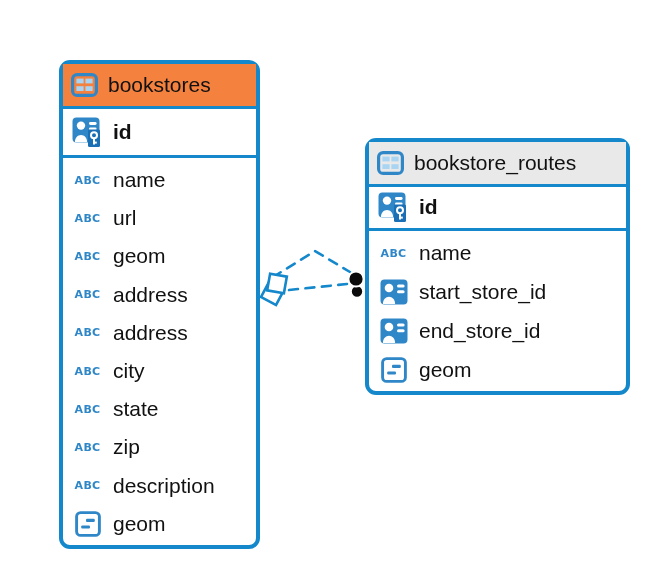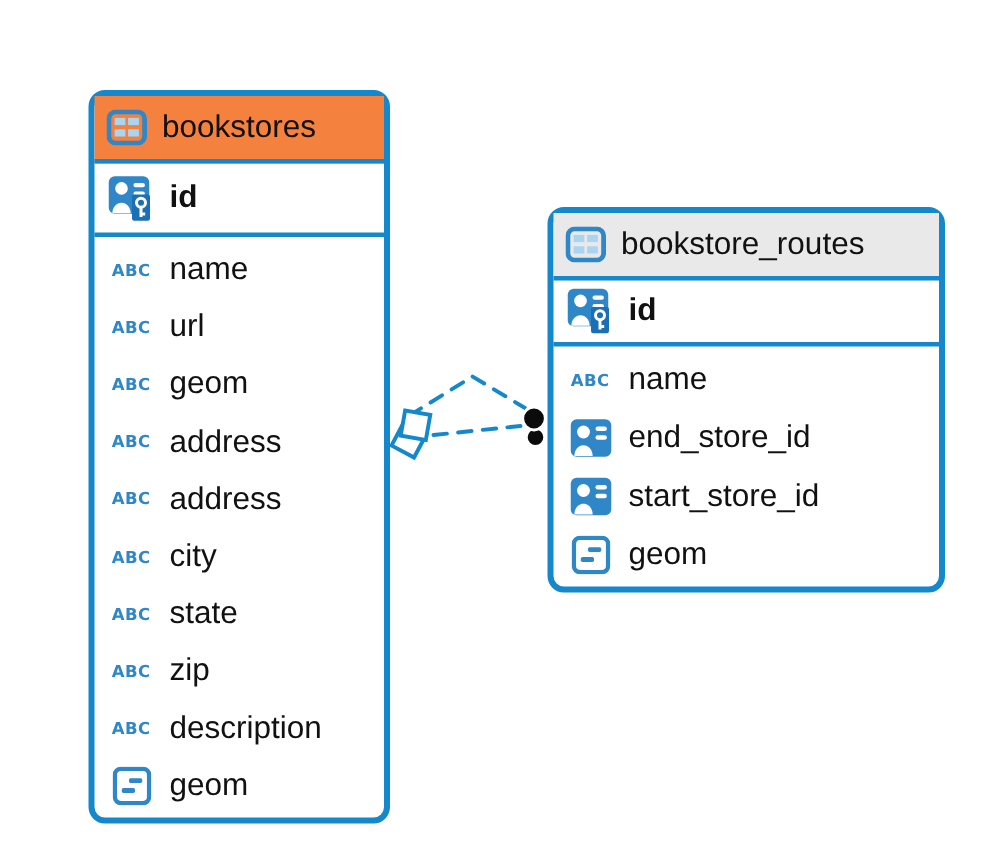--- a/index.html
+++ b/index.html
@@ -200,33 +200,33 @@
         <div class="row" data-interactable="true">
           <span class="cicon" data-interactable="false">
             <svg width="28" height="26" viewBox="0 0 28 26">
        <rect x="0.5" y="0.5" width="27" height="25" rx="4" fill="#2F87C8"></rect>
        <circle cx="9" cy="9" r="4.3" fill="#fff"></circle>
        <path d="M2.9 25 c0-4.3 2.8-7.2 6.1-7.2 s6.1 2.9 6.1 7.2 z" fill="#fff"></path>
        <rect x="17" y="5.4" width="7.6" height="3" rx="1.5" fill="#fff"></rect>
        <rect x="17" y="11.2" width="7.6" height="3" rx="1.5" fill="#fff"></rect>
      </svg>
           </span>
-          <span class="clabel" data-interactable="false">end_store_id</span>
+          <span class="clabel" data-interactable="false">start_store_id</span>
         </div>
         <div class="row" data-interactable="true">
           <span class="cicon" data-interactable="false">
             <svg width="28" height="26" viewBox="0 0 28 26">
        <rect x="0.5" y="0.5" width="27" height="25" rx="4" fill="#2F87C8"></rect>
        <circle cx="9" cy="9" r="4.3" fill="#fff"></circle>
        <path d="M2.9 25 c0-4.3 2.8-7.2 6.1-7.2 s6.1 2.9 6.1 7.2 z" fill="#fff"></path>
        <rect x="17" y="5.4" width="7.6" height="3" rx="1.5" fill="#fff"></rect>
        <rect x="17" y="11.2" width="7.6" height="3" rx="1.5" fill="#fff"></rect>
      </svg>
           </span>
-          <span class="clabel" data-interactable="false">start_store_id</span>
+          <span class="clabel" data-interactable="false">end_store_id</span>
         </div>
         <div class="row" data-interactable="true">
           <span class="cicon" data-interactable="false">
             <svg width="26" height="26" viewBox="0 0 26 26">
        <rect x="1.6" y="1.6" width="22.8" height="22.8" rx="4" fill="none" stroke="#2F87C8" stroke-width="2.9"></rect>
        <rect x="11" y="7.8" width="8.8" height="3.2" rx="1.1" fill="#2F87C8"></rect>
        <rect x="6.2" y="14.4" width="8.8" height="3.2" rx="1.1" fill="#2F87C8"></rect>
      </svg>
           </span>
           <span class="clabel" data-interactable="false">geom</span>

